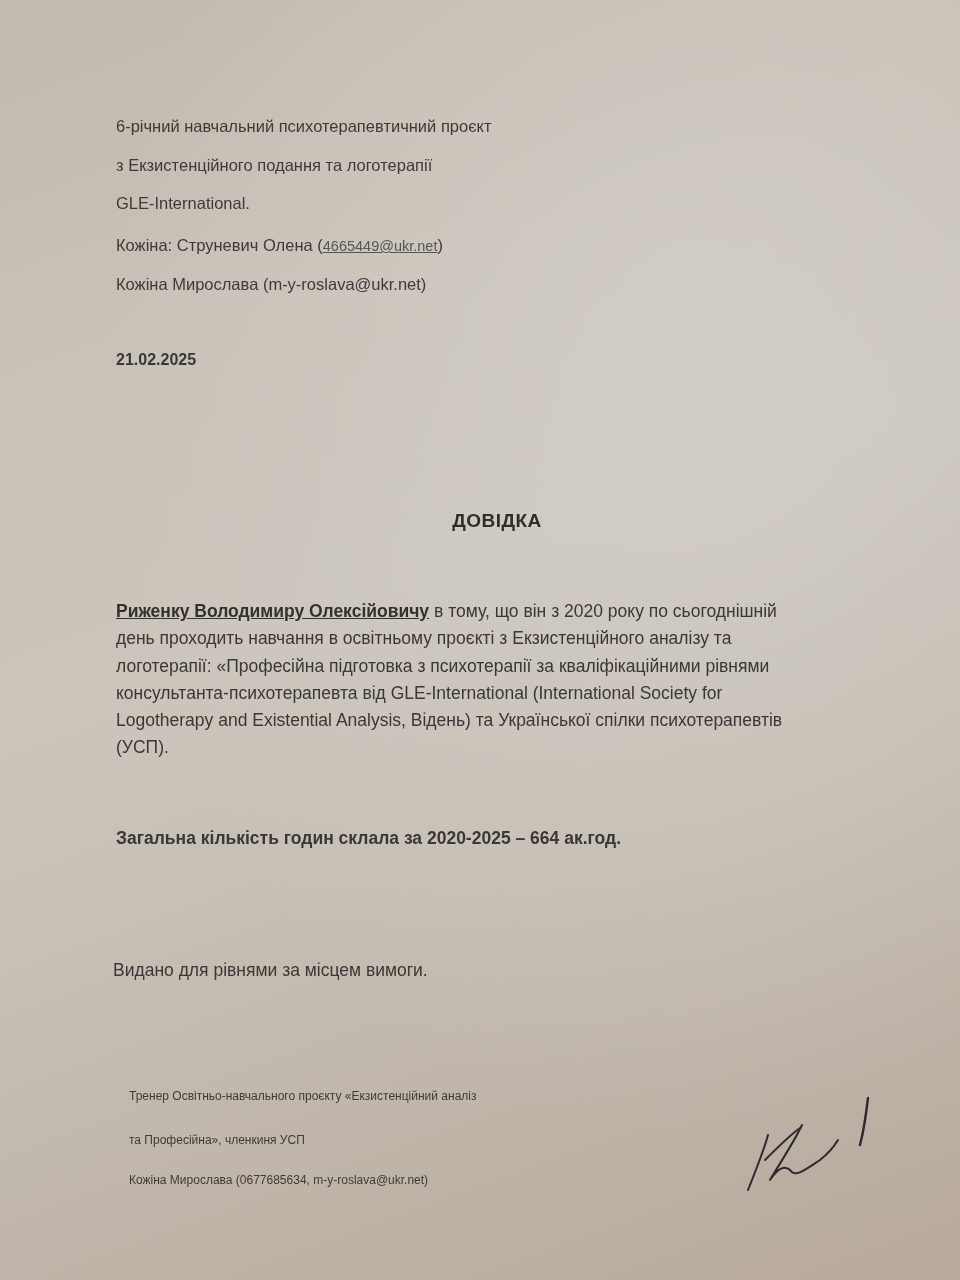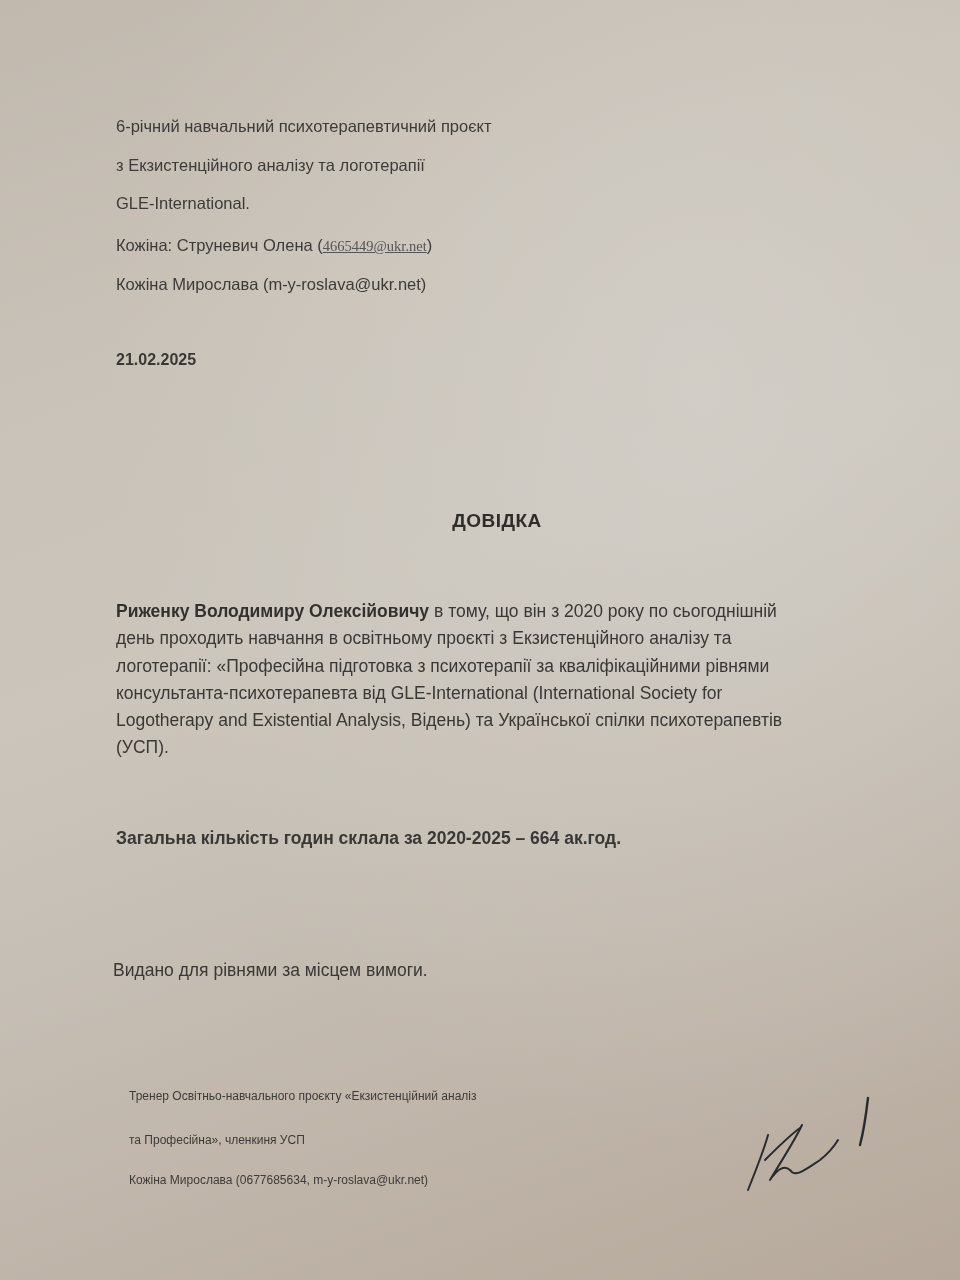--- a/index.html
+++ b/index.html
@@ -10,41 +10,41 @@
       color: #3a3835;
       position: relative;
     }
     .page {
       position: absolute; left: 0; top: 0; width: 960px; height: 1280px;
       background: radial-gradient(ellipse at 70% 30%, rgba(215,212,206,0.55) 0%, rgba(215,212,206,0) 60%);
       padding-left: 40px;
     }
     .line { position: absolute; left: 116px; font-size: 16px; white-space: nowrap; color: #3d3b38; }
     .header-line { font-size: 16.5px; }
-    .email-underlined { text-decoration: underline; color: #555; font-size: 14.5px; font-family: Liberation Serif, serif; }
+    .email-underlined { text-decoration: underline; color: #555; font-size: 14.5px; }
     .date { position: absolute; left: 116px; top: 351px; font-weight: bold; font-size: 16px; color: #3a3835; }
     .title { position: absolute; left: 0; width: 994px; text-align: center; top: 510px; font-weight: bold; font-size: 19px; letter-spacing: 0.5px; color: #2f2d2a; }
     .body-para {
       position: absolute; left: 116px; top: 598px; width: 760px;
       font-size: 17.5px; line-height: 27.3px; color: #3a3835;
     }
     .body-para .l { display: block; white-space: nowrap; }
-    .body-para b { font-weight: bold; color: #33312e; }
+    .body-para b { font-weight: bold; color: #33312e; text-decoration: underline; }
     .hours { position: absolute; left: 116px; top: 828px; font-size: 17.5px; color: #3a3835; font-weight: bold; }
     .issued { position: absolute; left: 113px; top: 960px; font-size: 17.5px; color: #3a3835; }
     .sig-line { position: absolute; left: 129px; font-size: 12px; color: #3d3b38; white-space: nowrap; }
     .signature { position: absolute; left: 740px; top: 1090px; width: 140px; height: 110px; }
   </style>
 </head>
 <body>
 
 <div class="page">
 
   <div class="line header-line" style="top:117px">6-річний навчальний психотерапевтичний проєкт</div>
-  <div class="line header-line" style="top:156px">з Екзистенційного аналізу та логотерапії</div>
+  <div class="line header-line" style="top:156px">з Екзистенційного подання та логотерапії</div>
   <div class="line header-line" style="top:194px">GLE-International.</div>
   <div class="line header-line" style="top:236px">
     <span>Кожіна: Струневич Олена (</span><span class="email-underlined">4665449@ukr.net</span><span>)</span>
   </div>
   <div class="line header-line" style="top:275px">Кожіна Мирослава (m-y-roslava@ukr.net)</div>
 
   <div class="date">21.02.2025</div>
 
   <div class="title">ДОВІДКА</div>
 

